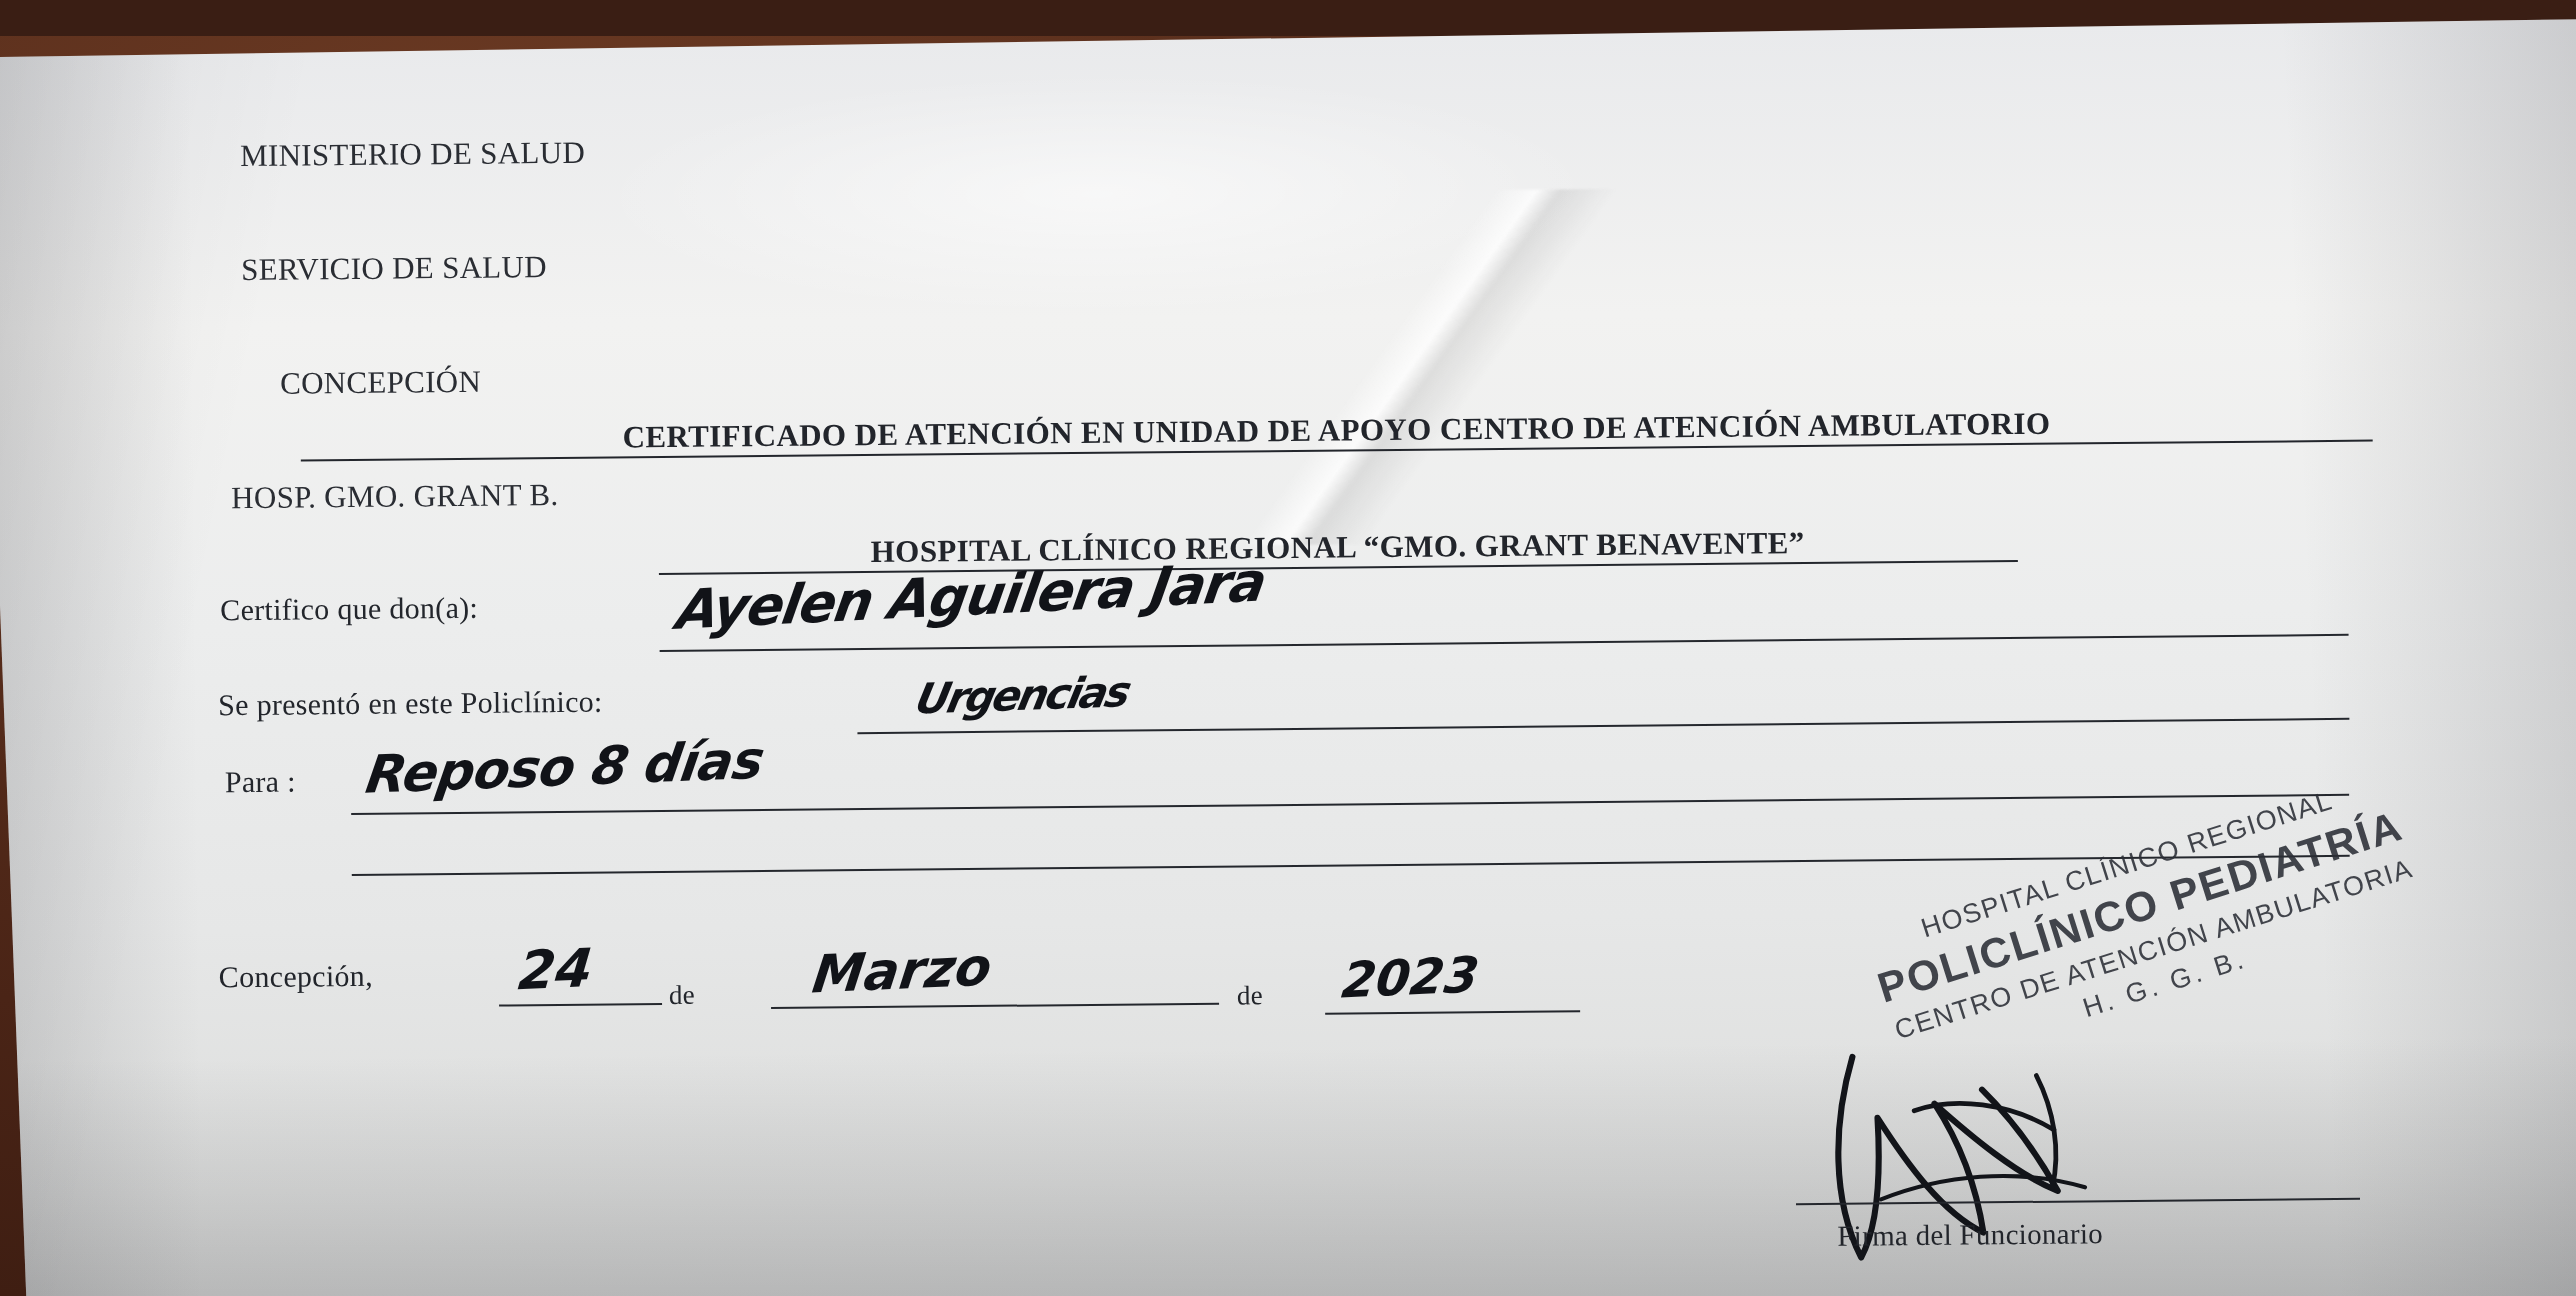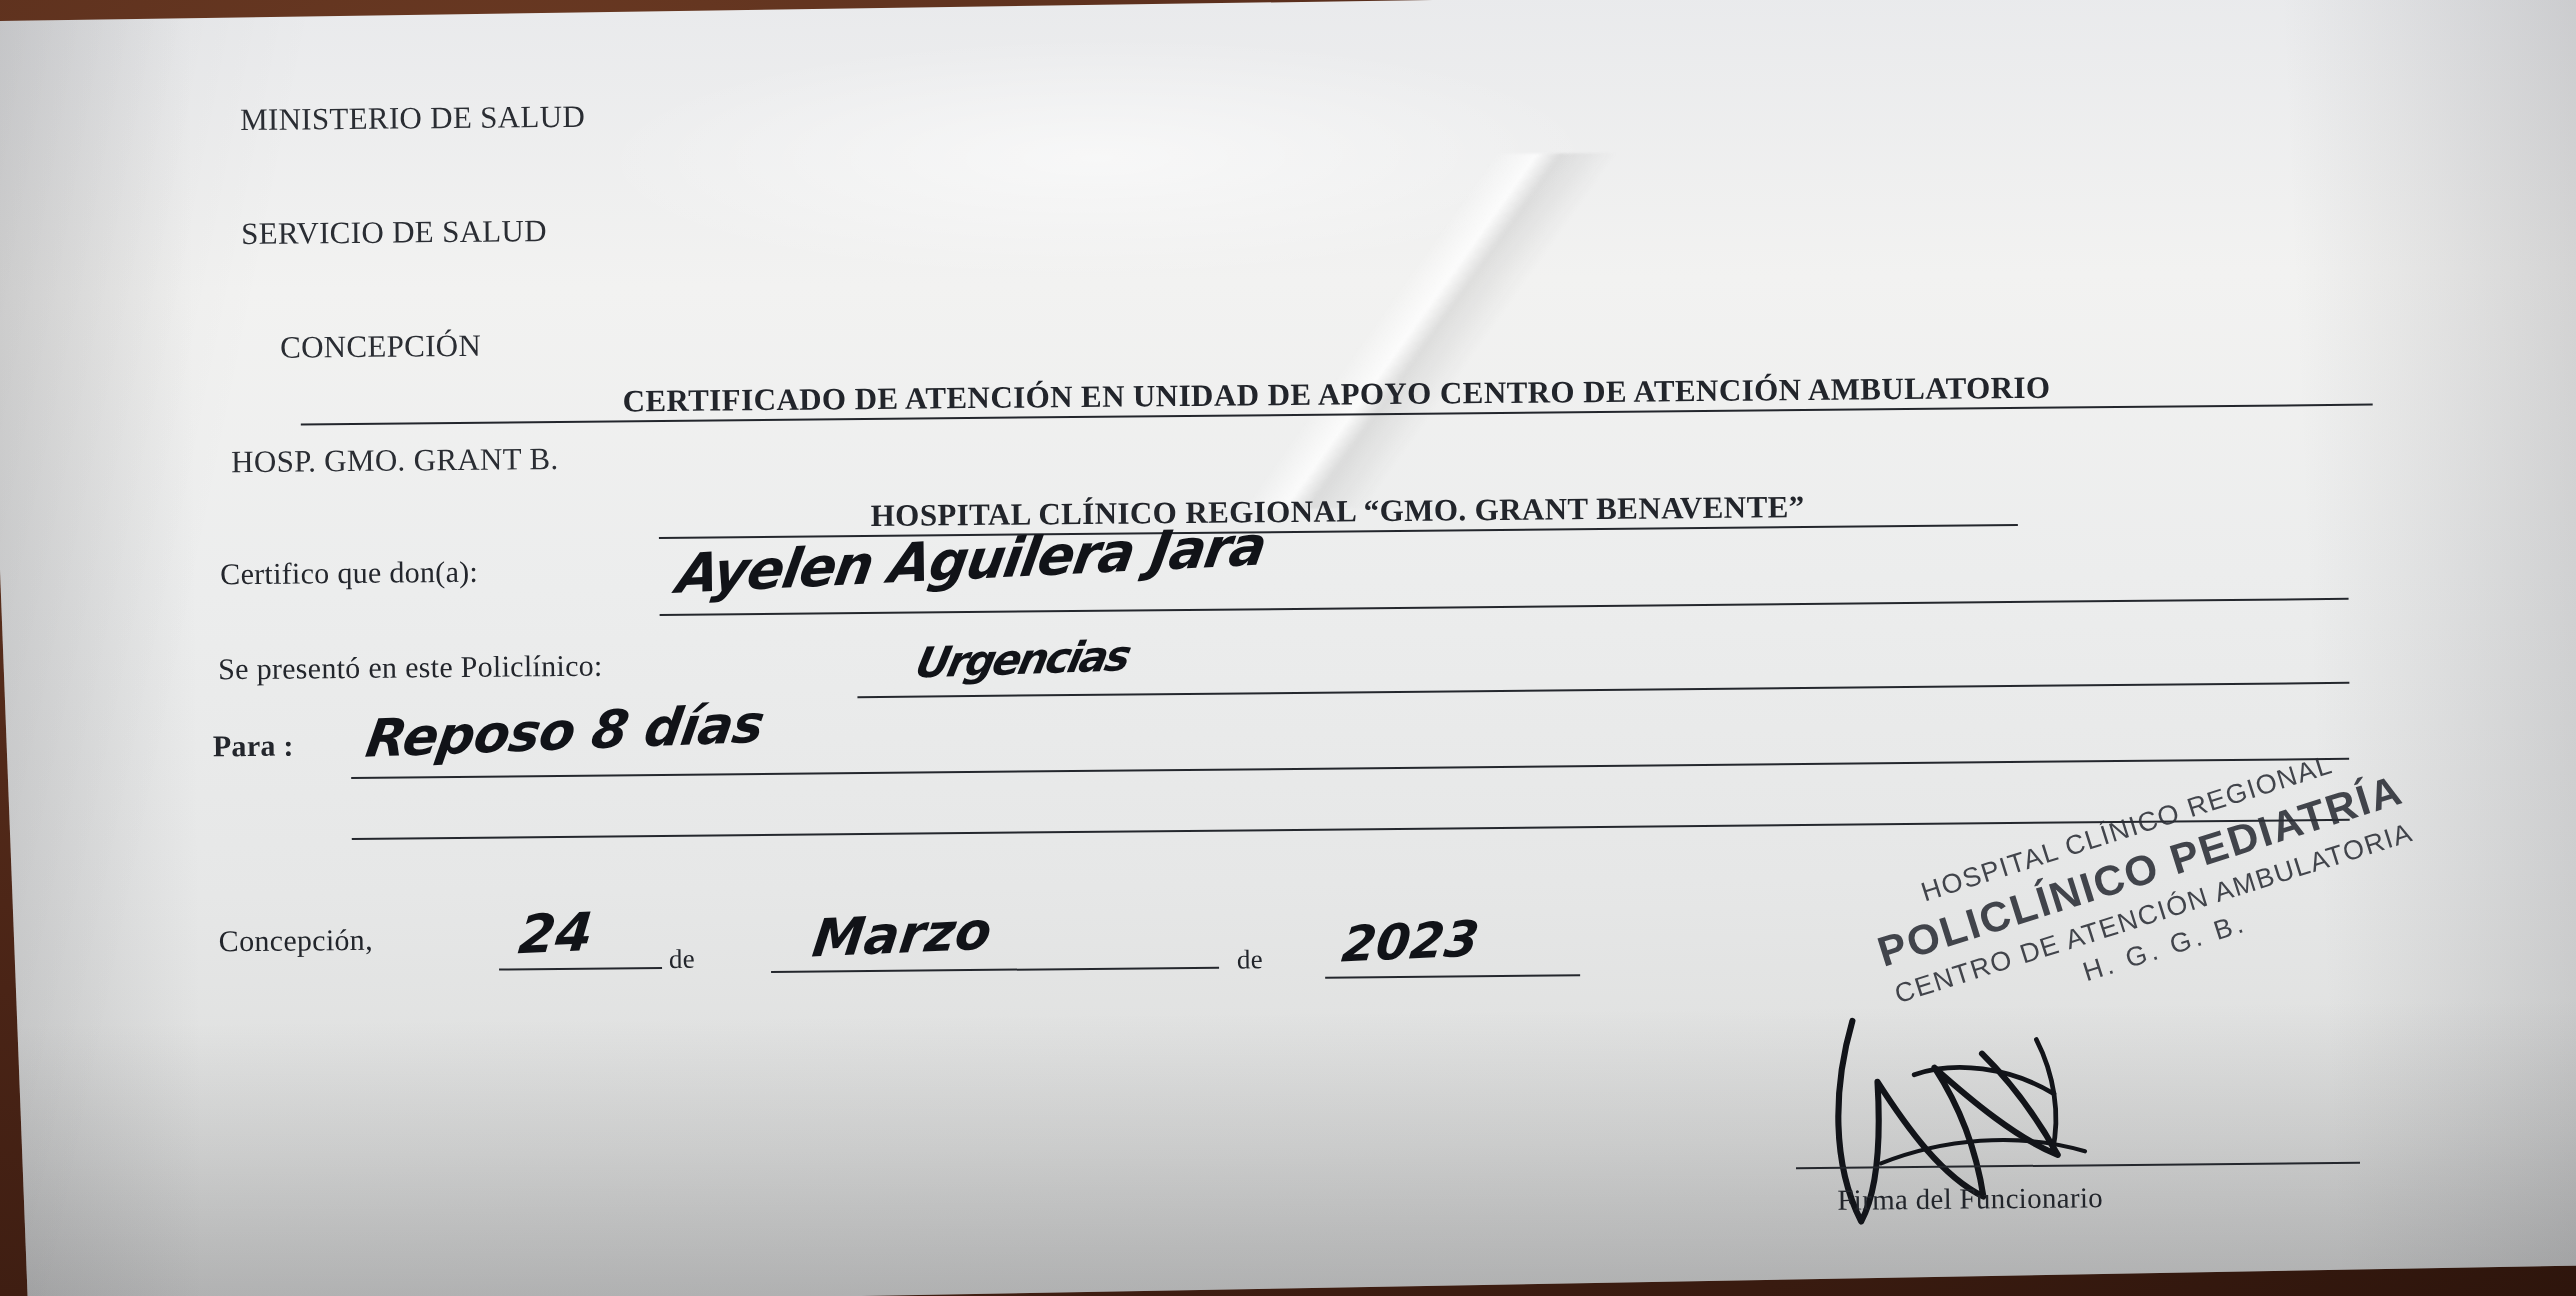--- a/index.html
+++ b/index.html
@@ -13,20 +13,21 @@
     overflow: hidden;
     font-family: "Liberation Serif", serif;
   }
 
   
   #photo {
     position: absolute;
     inset: 0;
     background:
       radial-gradient(ellipse at 20% 10%, #6b3a23 0%, #4a2416 55%, #2e150c 100%);
+    margin-top: 36px;
   }
 
   
   #sheet {
     position: absolute;
     left: -20.4px;
     top: -6.8px;
     width: 2616px;
     height: 1311px;
     transform: rotate(-0.55deg);
@@ -108,21 +109,21 @@
 
   
   .field-label {
     position: absolute;
     font-size: 30px;
     color: #23262c;
     white-space: nowrap;
   }
   #lbl-certifico { left: 241px; top: 554px; }
   #lbl-presento  { left: 238px; top: 649px; }
-  #lbl-para      { left: 232px; top: 726px; font-weight: bold; }
+  #lbl-para      { left: 244px; top: 726px; }
 
   
   .rule {
     position: absolute;
     height: 0;
     border-bottom: 2px solid #24272d;
   }
   #rule1 { left: 680px; top: 615px;  width: 1689px; }
   #rule2 { left: 877px; top: 699px; width: 1492px; }
   #rule3 { left: 370px;  top: 775px; width: 1998px; }

